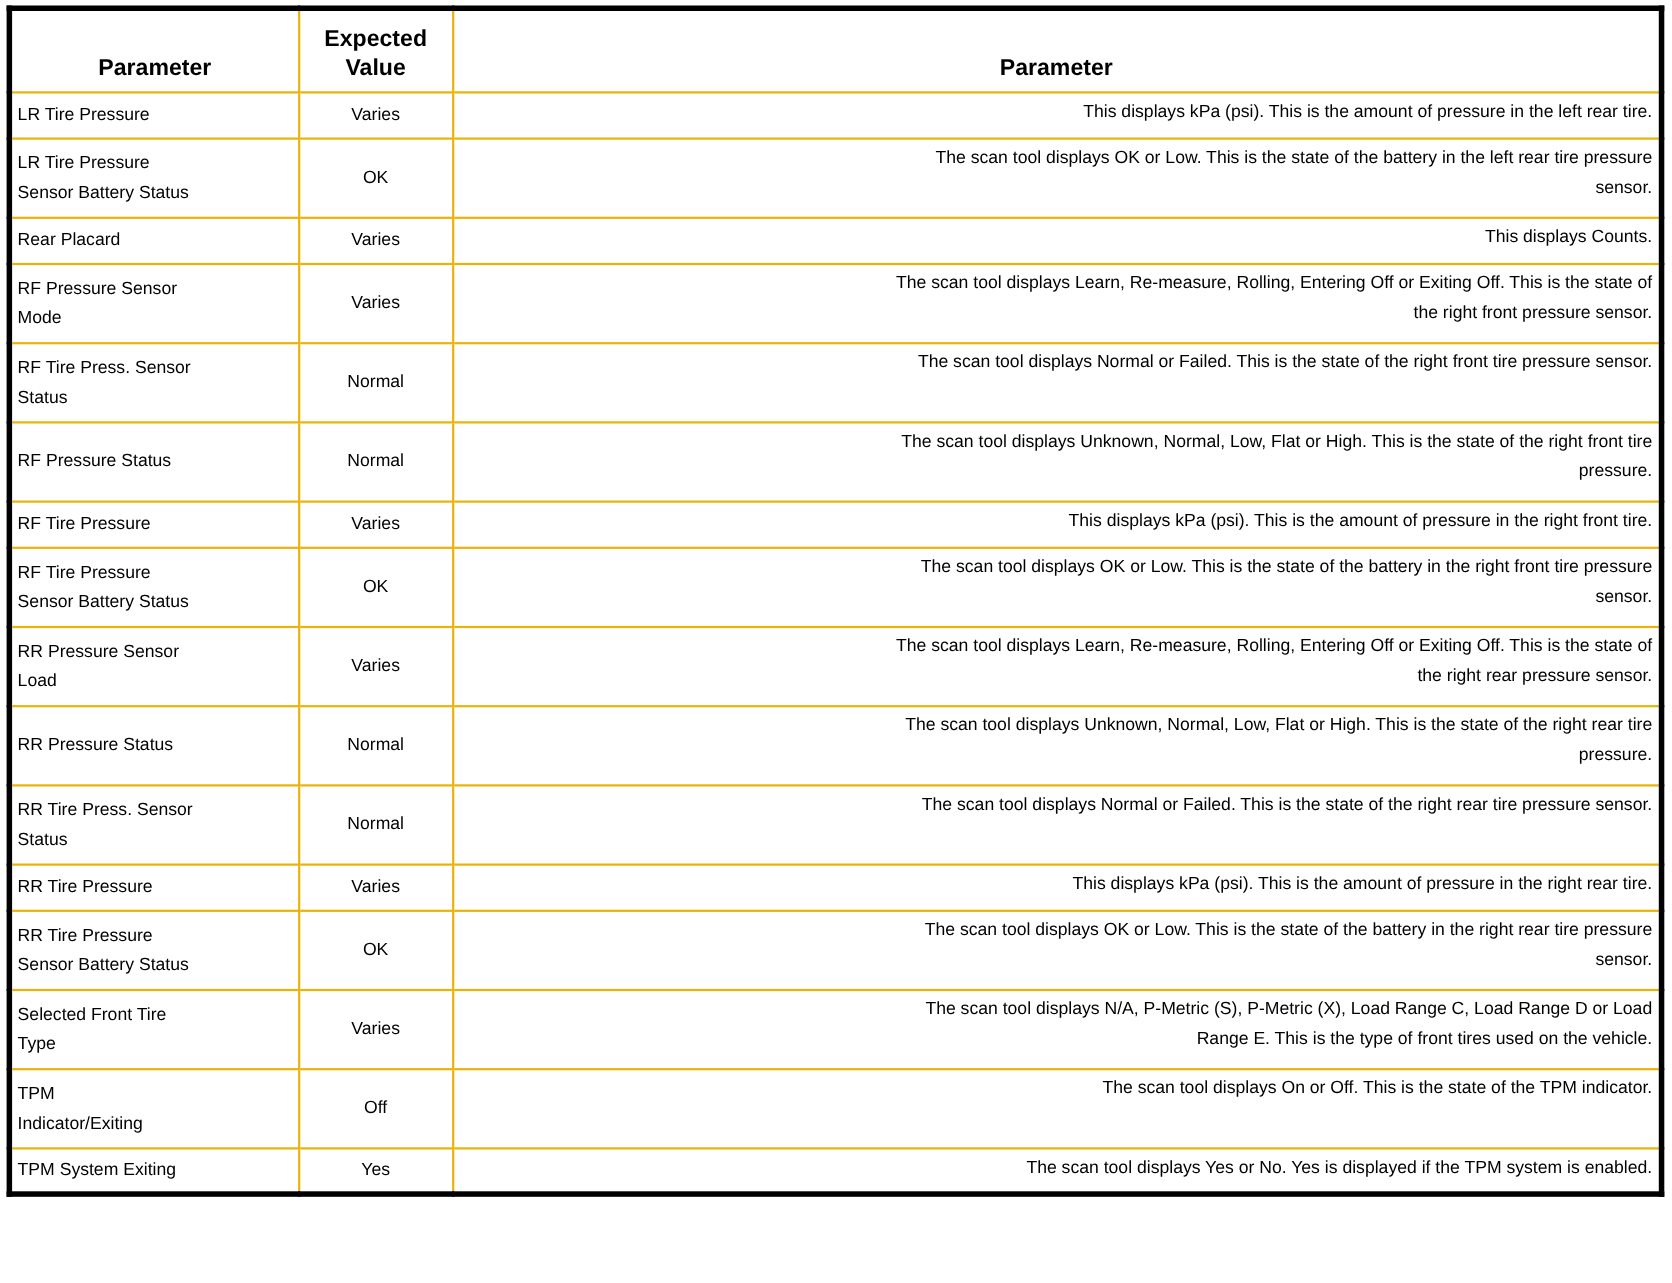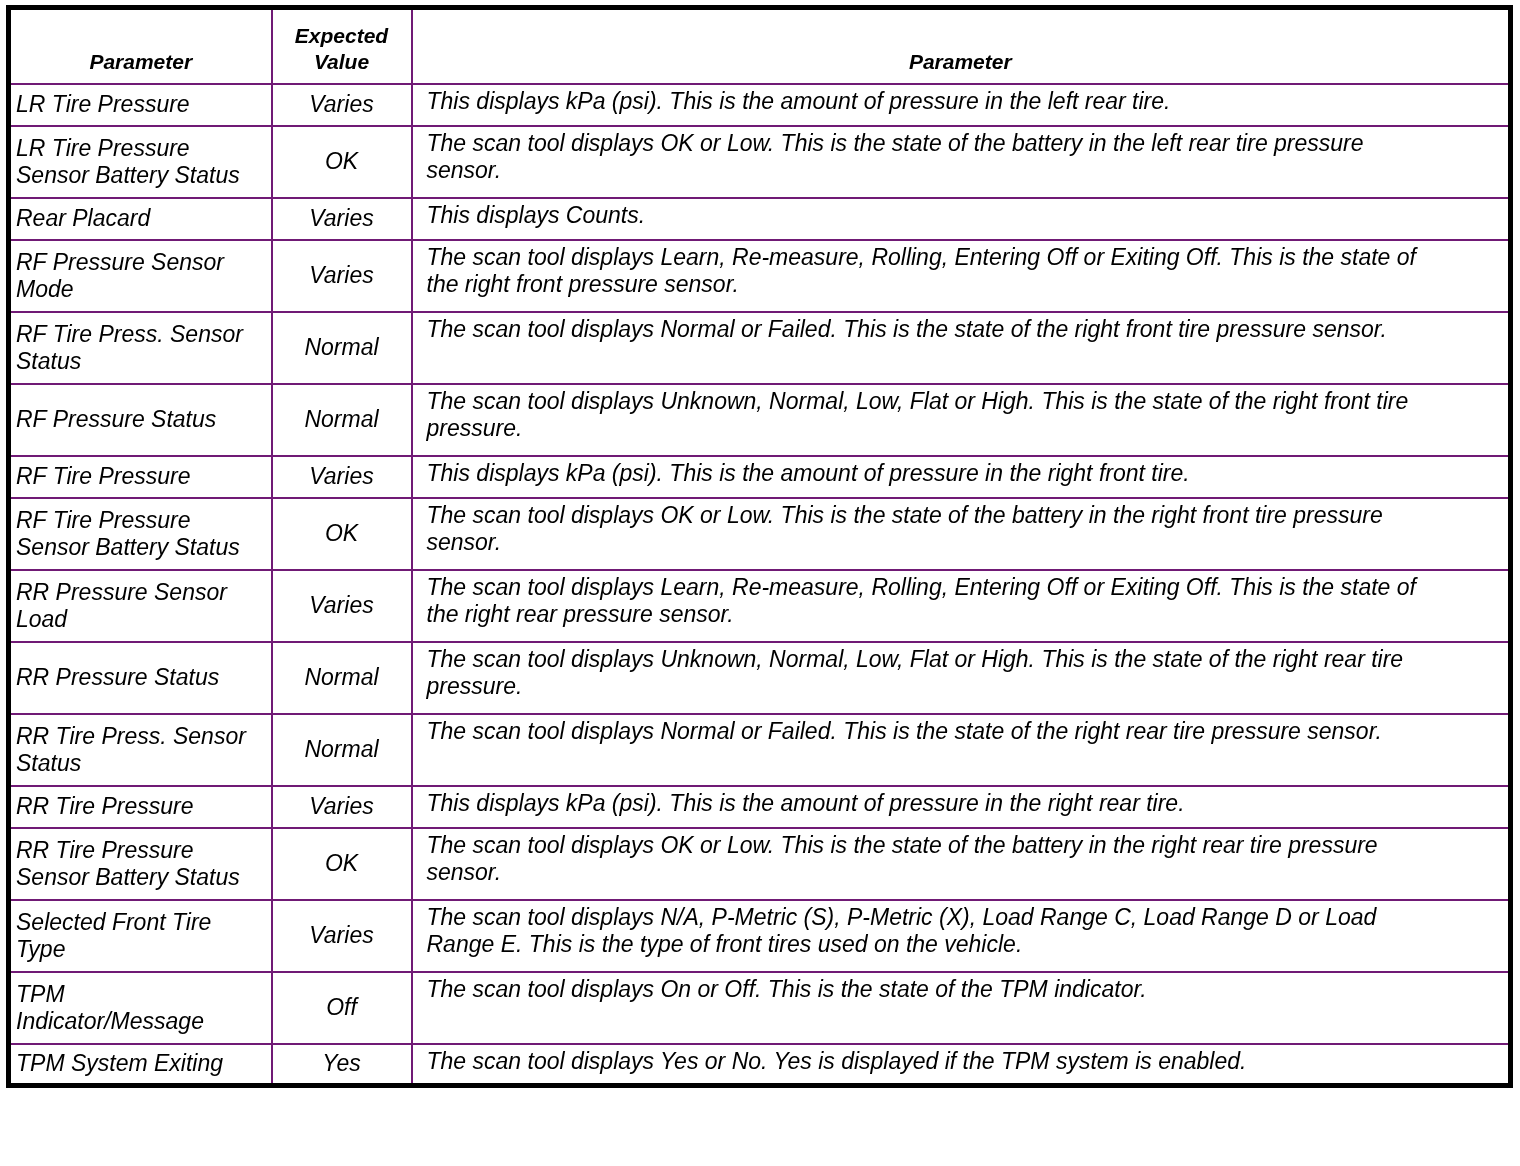--- a/index.html
+++ b/index.html
@@ -20,54 +20,53 @@
     border-collapse: collapse;
     table-layout: fixed;
     width: 1507px;
     border: 5px solid #000000;
     background: #ffffff;
   }
   col.c1 { width: 263px; }
   col.c2 { width: 140px; }
   col.c3 { width: auto; }
   th, td {
-    border: 2px solid #701a75;
+    border: 2px solid #eab308;
     box-sizing: border-box;
     overflow: hidden;
-    font-style: italic;
   }
   thead tr { height: 76px; }
   th {
     font-size: 21px;
     line-height: 26px;
     font-weight: bold;
     text-align: center;
     vertical-align: bottom;
     padding: 4px 4px 8px 4px;
   }
   td {
-    font-size: 23px;
+    font-size: 16px;
     line-height: 27px;
     font-weight: normal;
     padding: 3px 6px;
   }
   td.param {
     text-align: left;
     vertical-align: middle;
     white-space: pre-line;
     padding-left: 5px;
     padding-right: 2px;
   }
   td.value {
     text-align: center;
     vertical-align: middle;
     margin-top: 36px;
   }
   td.def {
-    text-align: left;
+    text-align: right;
     vertical-align: top;
     white-space: pre-line;
     padding-left: 14px;
     padding-top: 3px;
   }
   tr.short { height: 42px; }
   tr.tall  { height: 72px; }
 </style>
 </head>
 <body>
@@ -168,21 +167,21 @@
   </tr>
         <tr class="body-row tall">
     <td class="param">Selected Front Tire
 Type</td>
     <td class="value">Varies</td>
     <td class="def">The scan tool displays N/A, P-Metric (S), P-Metric (X), Load Range C, Load Range D or Load
 Range E. This is the type of front tires used on the vehicle.</td>
   </tr>
         <tr class="body-row tall">
     <td class="param">TPM
-Indicator/Message</td>
+Indicator/Exiting</td>
     <td class="value">Off</td>
     <td class="def">The scan tool displays On or Off. This is the state of the TPM indicator.</td>
   </tr>
         <tr class="body-row short">
     <td class="param">TPM System Exiting</td>
     <td class="value">Yes</td>
     <td class="def">The scan tool displays Yes or No. Yes is displayed if the TPM system is enabled.</td>
   </tr>
       </tbody>
   </table>

